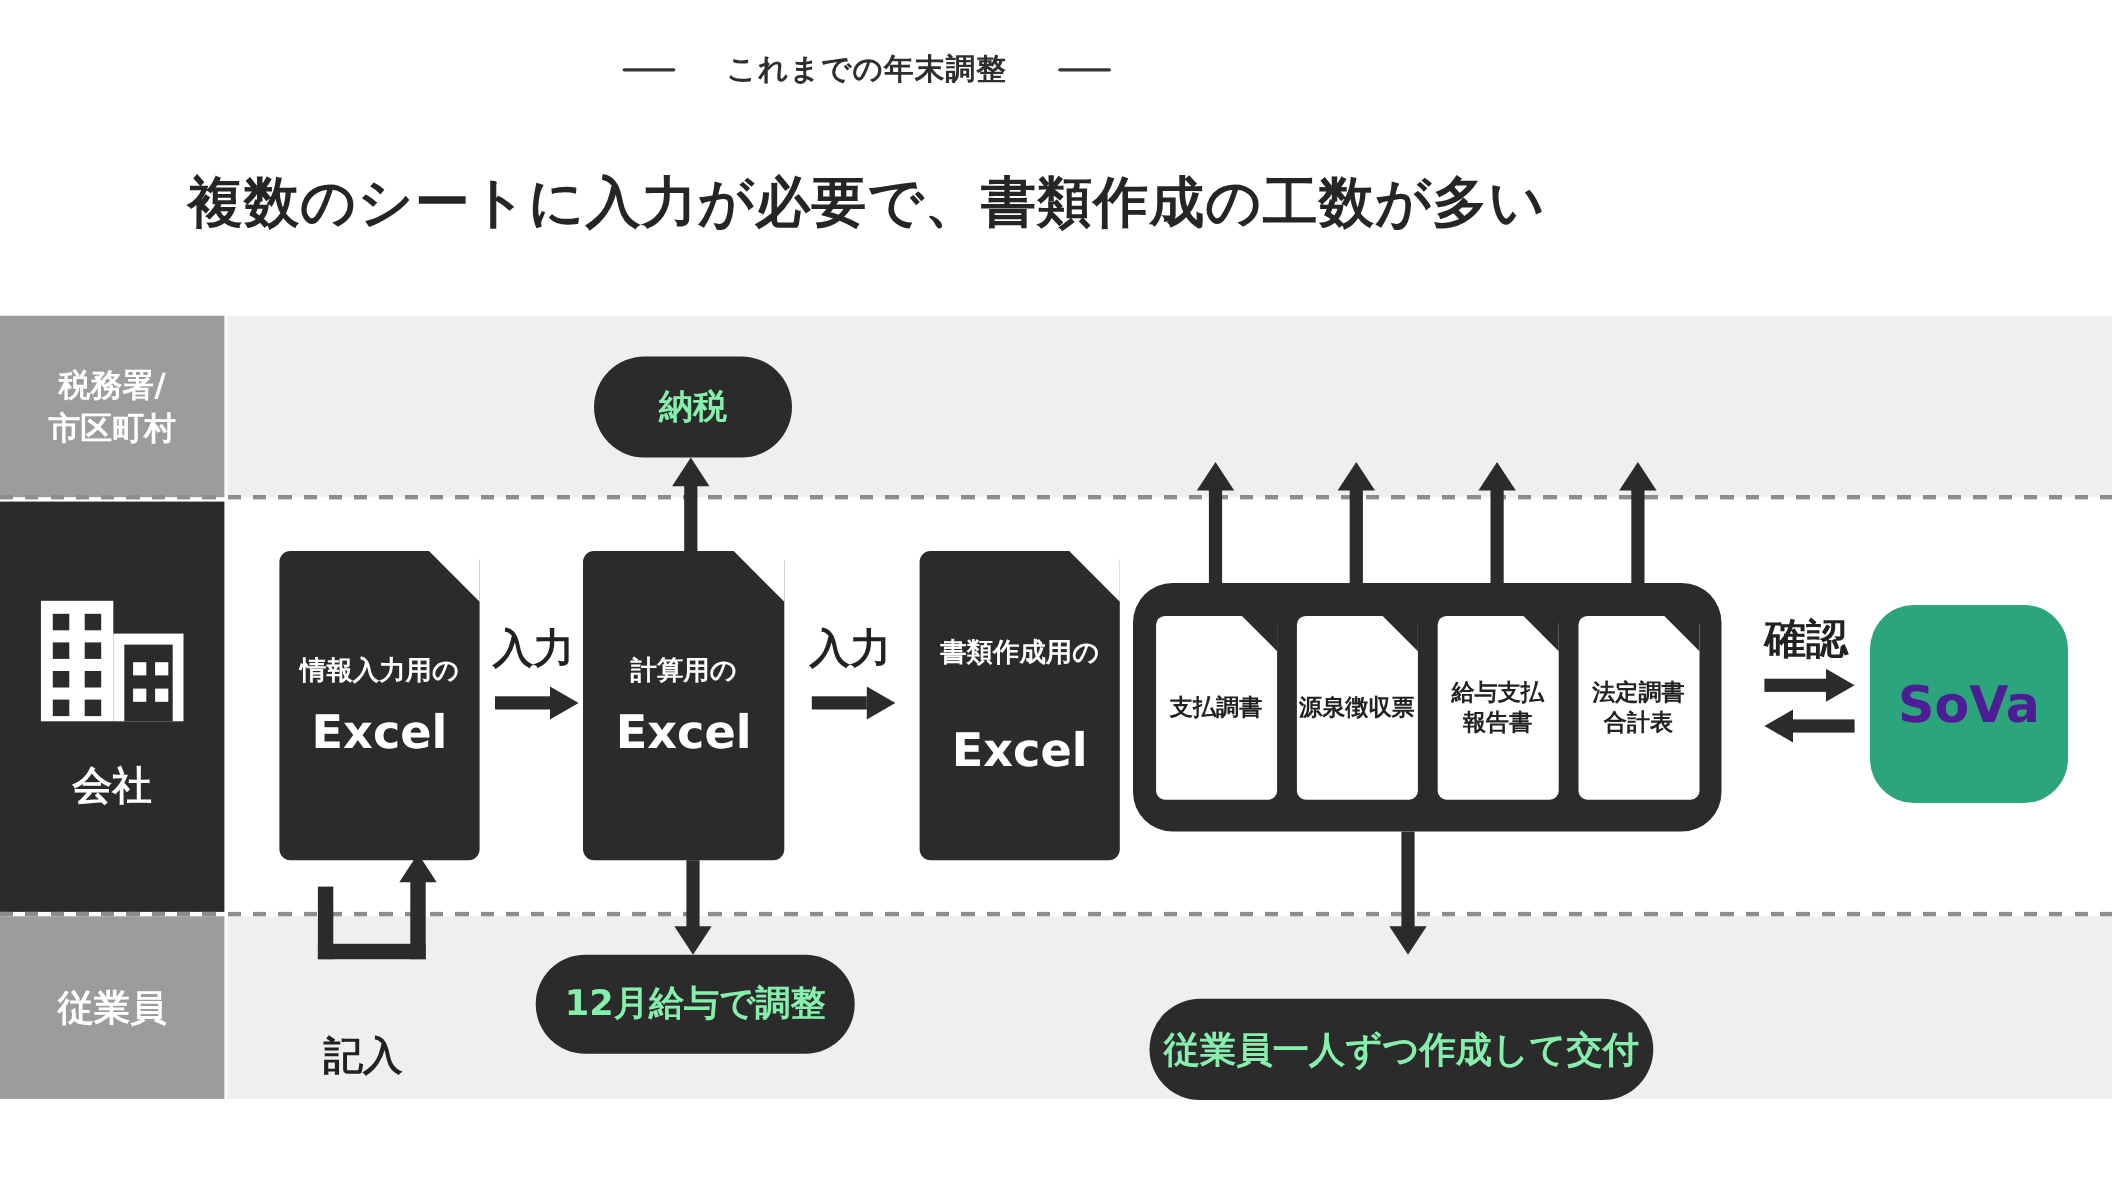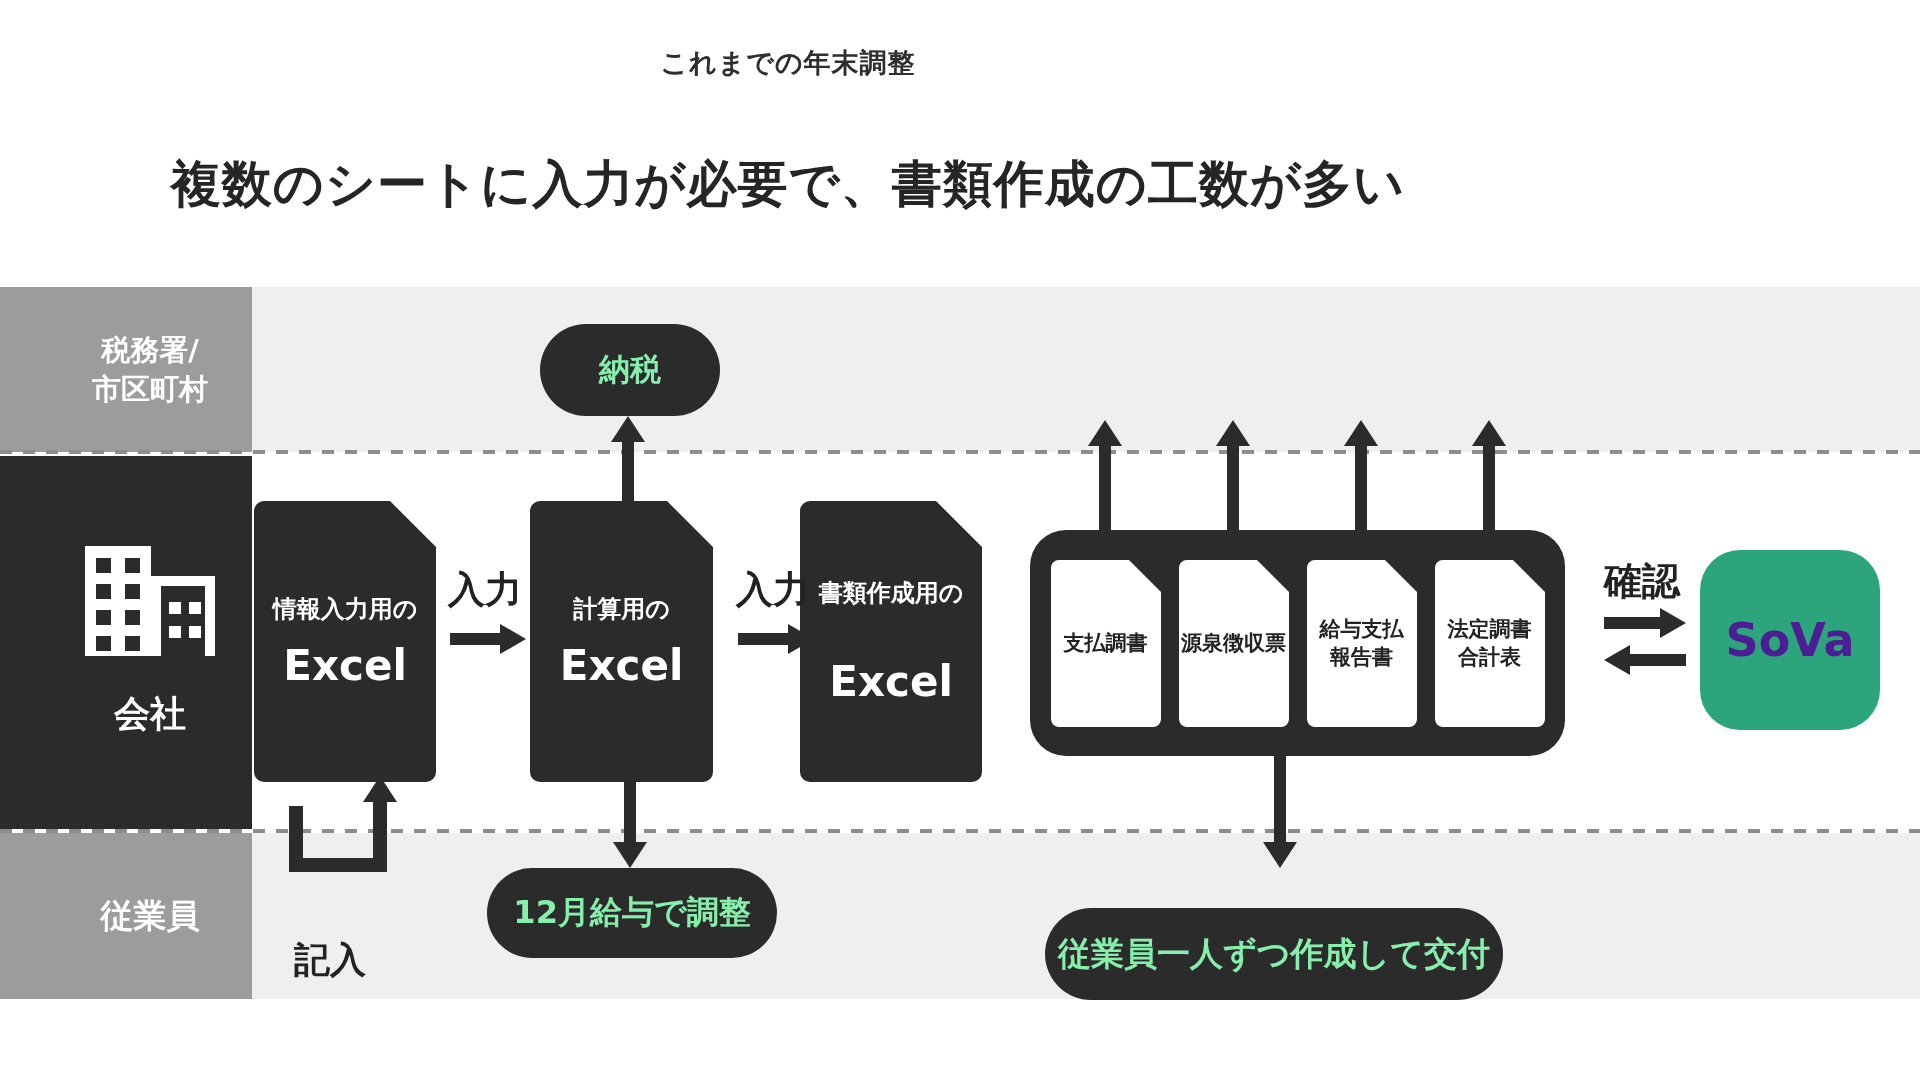--- a/index.html
+++ b/index.html
@@ -2,31 +2,31 @@
 <html><head>
 <meta charset="utf-8">
 <style>
   html,body{margin:0;padding:0;background:#ffffff;}
   .canvas{
     position:relative;width:1920px;height:1080px;background:#ffffff;overflow:hidden;
     font-family:"DejaVu Sans","Liberation Sans",sans-serif;
   }
   
   .header{position:absolute;left:0;top:44px;width:1576px;height:38px;
-    display:flex;align-items:center;justify-content:center;gap:46px;flex-direction:column;}
+    display:flex;align-items:center;justify-content:center;gap:46px;}
   .hdash{width:48px;height:3px;background:#333;border-radius:2px;}
   .htext{font-size:27px;font-weight:bold;color:#2e2e2e;letter-spacing:1px;}
   .title{position:absolute;left:0;top:154px;width:1576px;margin:0;text-align:center;
     font-size:50px;line-height:1.2;font-weight:800;color:#252525;letter-spacing:1px;}
   
   .band{position:absolute;left:207px;width:1713px;background:#efefef;}
   .band1{top:287px;height:165px;}
   .band3{top:833px;height:166px;}
   .srow{position:absolute;left:0;width:204px;display:flex;flex-direction:column;
-    align-items:center;justify-content:center;color:#fff;font-weight:bold;text-align:center;padding-left:48px;}
+    align-items:center;justify-content:center;color:#fff;font-weight:bold;text-align:center;}
   .s1{top:287px;height:165px;background:#9c9c9c;font-size:29px;line-height:1.32;}
   .s2{top:456px;height:373px;background:#2b2b2b;font-size:36px;gap:34px;}
   .s3{top:833px;height:166px;background:#9c9c9c;font-size:33px;}
   .dashline{position:absolute;left:0;width:1920px;height:4px;
     background:repeating-linear-gradient(90deg,#8d8d8d 0 12px,rgba(0,0,0,0) 12px 23px);}
   .dashA{top:450px;}
   .dashB{top:829px;}
   
   .pill{position:absolute;background:#2b2b2b;color:#86efac;font-weight:bold;
     display:flex;align-items:center;justify-content:center;white-space:nowrap;}
@@ -34,21 +34,21 @@
   .pill-submit{left:1046px;top:325px;width:502px;height:93px;border-radius:47px;font-size:34px;}
   .pill-adjust{left:487px;top:868px;width:290px;height:90px;border-radius:45px;font-size:32px;}
   .pill-deliver{left:1045px;top:868px;width:458px;height:92px;border-radius:46px;font-size:33px;margin-top:40px;}
   
   .xbox{position:absolute;width:182px;height:281px;background:#2b2b2b;border-radius:10px;
     display:flex;flex-direction:column;align-items:center;justify-content:center;gap:16px;color:#fff;}
   .xbox .l1{font-size:24px;font-weight:bold;}
   .xbox .l2{font-size:42px;font-weight:bold;}
   .xbox1{left:254px;top:501px;}
   .xbox2{left:530px;top:501px;width:183px;}
-  .xbox3{left:800px;top:501px;gap:48px;}
+  .xbox3{left:836px;top:501px;gap:48px;}
   .foldw{position:absolute;top:0;right:0;width:0;height:0;
     border-top:46px solid #fff;border-left:46px solid rgba(0,0,0,0);}
   
   .dcontainer{position:absolute;left:1030px;top:530px;width:535px;height:226px;
     background:#2b2b2b;border-radius:36px;display:flex;align-items:center;justify-content:center;gap:18px;}
   .doc{position:relative;width:110px;height:167px;background:#fff;border-radius:8px;
     display:flex;align-items:center;justify-content:center;}
   .doc .dlabel{display:flex;flex-direction:column;align-items:center;text-align:center;
     font-size:21px;line-height:1.35;font-weight:bold;color:#222;white-space:nowrap;}
   .foldd{position:absolute;top:0;right:0;width:0;height:0;

